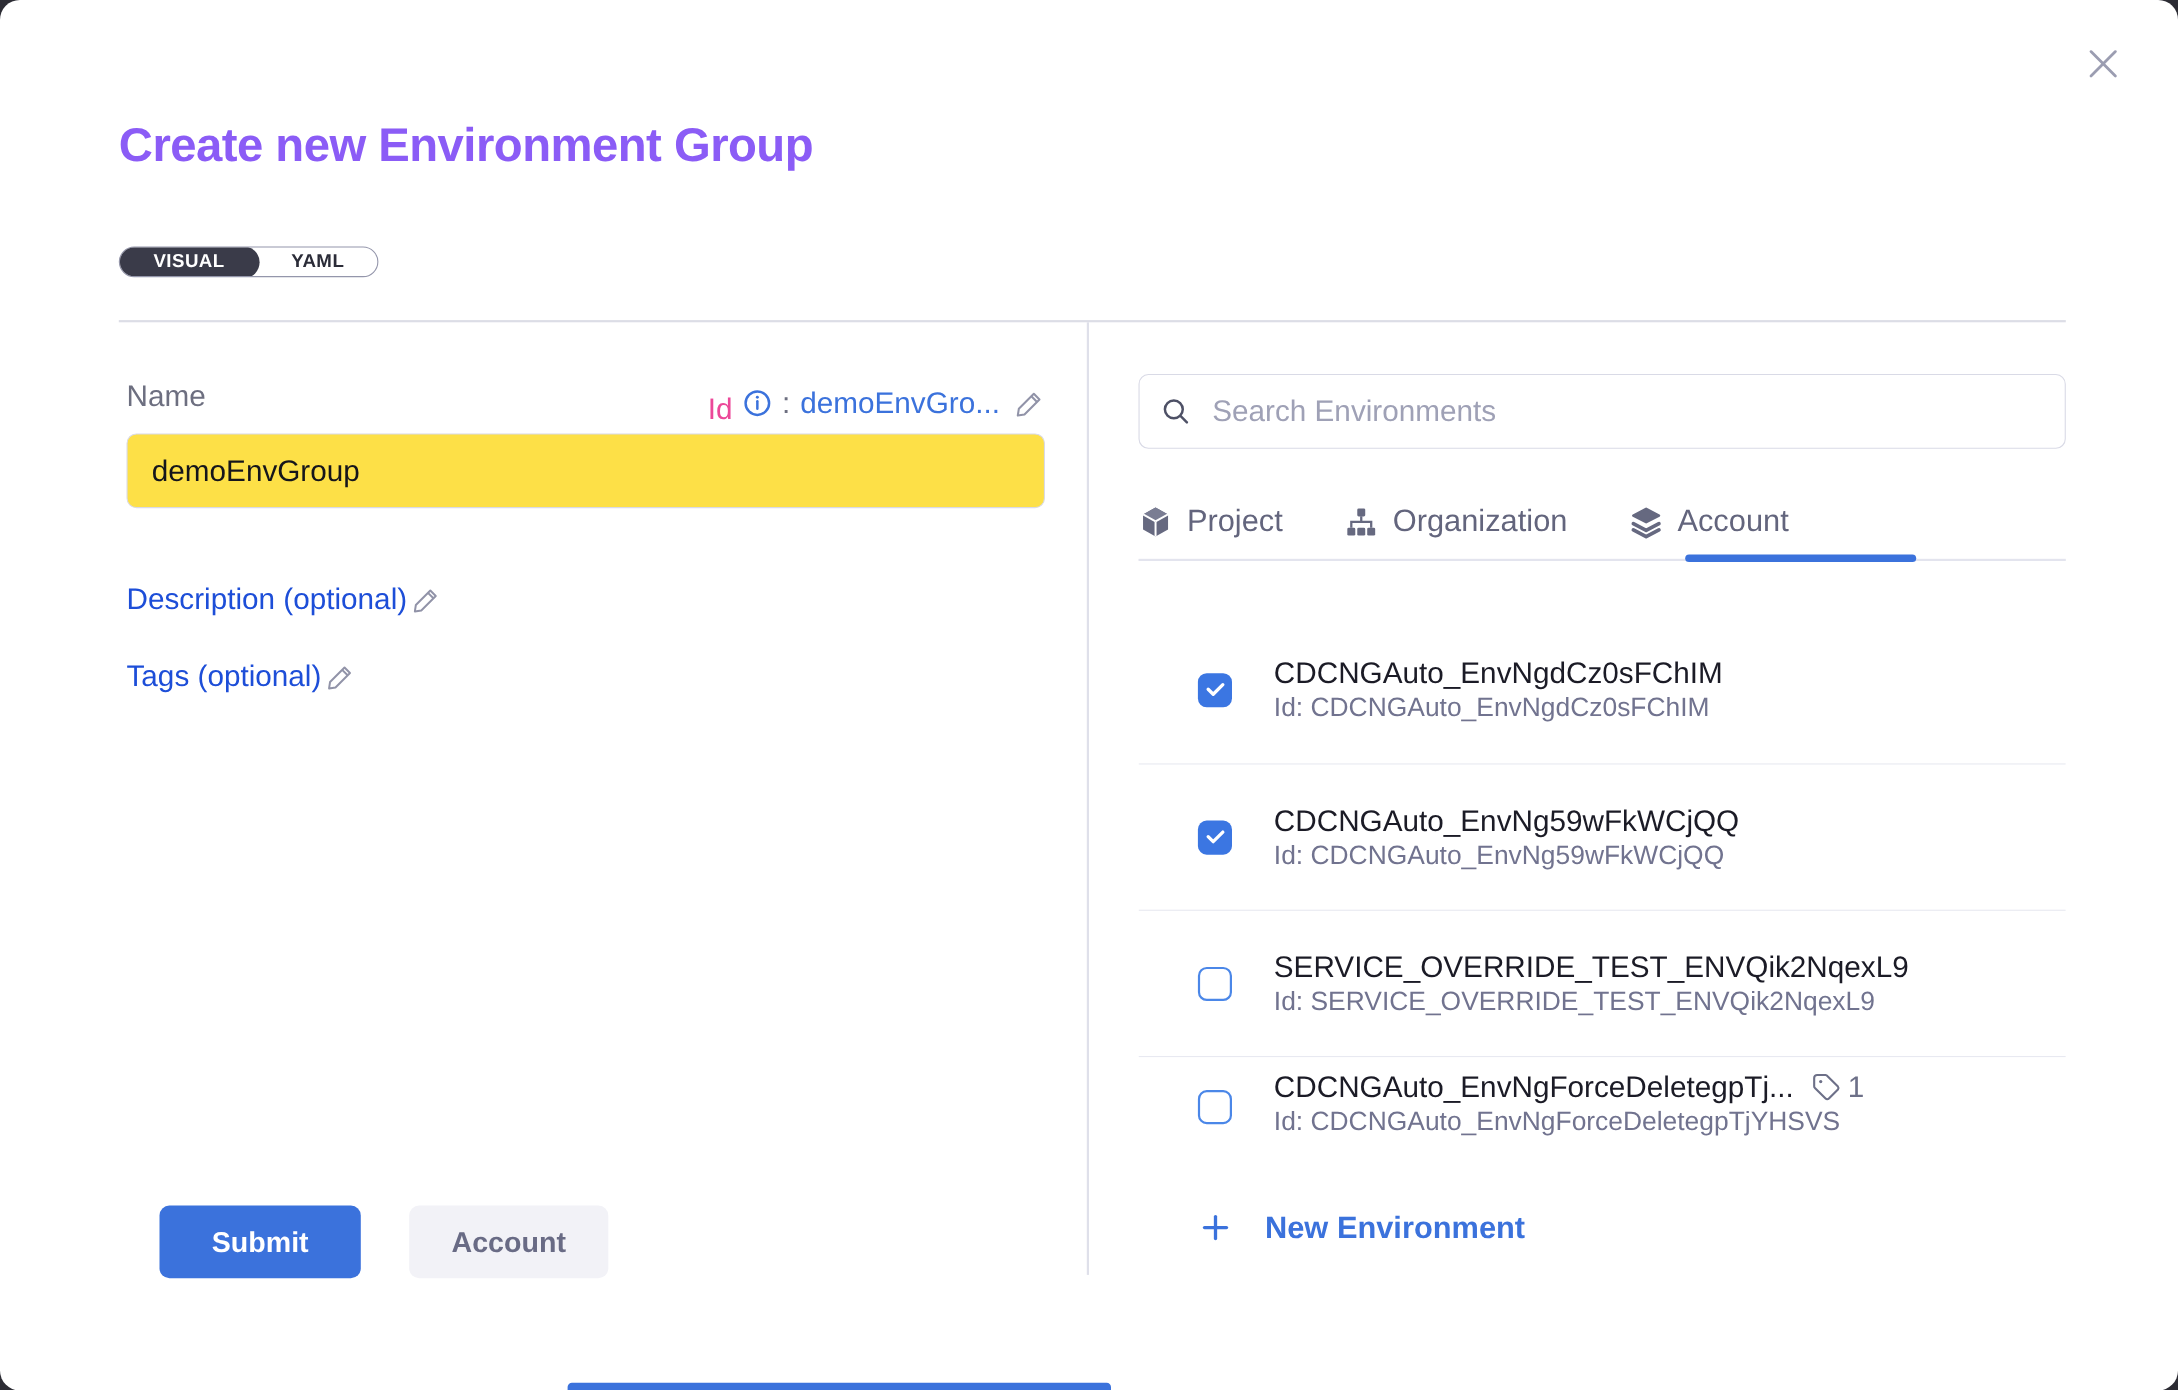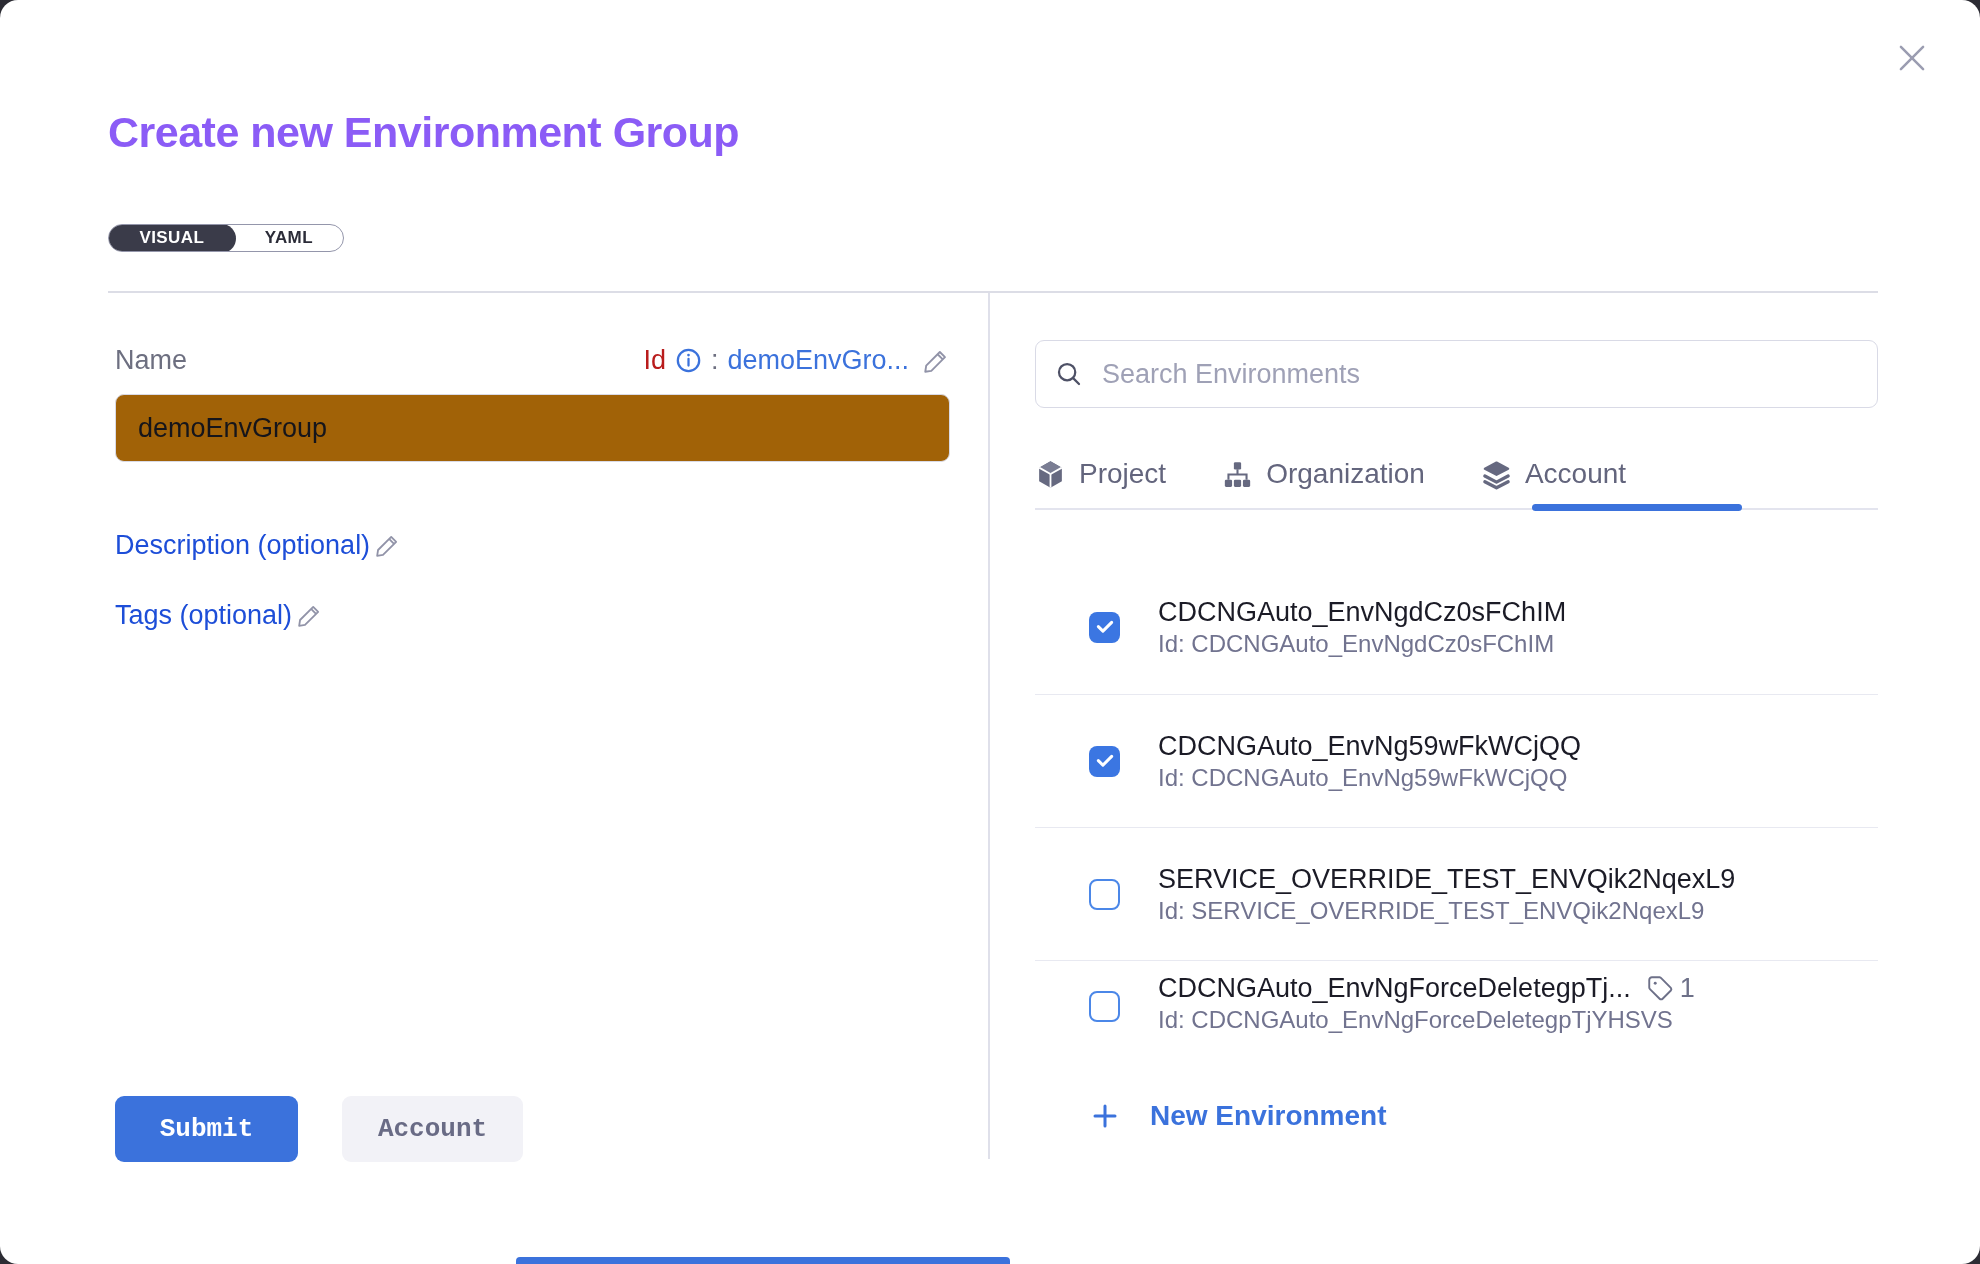--- a/index.html
+++ b/index.html
@@ -56,43 +56,43 @@
   
   .name-label {
     position:absolute; left:115px; top:345px;
     font-size:27px; color:#6d6f80;
   }
   .id-row {
     position:absolute; left:115px; top:345px; width:835px;
     display:flex; justify-content:flex-end; align-items:center; gap:9px;
     font-size:27px;
   }
-  .id-row .id-label { color:#b91c1c; }
+  .id-row .id-label { color:#ec4899;margin-top:12px; }
   .id-row .id-colon { color:#6d6f80; }
   .id-row .id-value { color:#3b72dc; }
   .name-input {
     position:absolute; left:115px; top:394px; width:835px; height:68px;
     border:1.5px solid #d9dae6; border-radius:9px;
     font-size:27px; color:#15151b; padding:0 22px;
     font-family:"Liberation Sans", sans-serif;
-    outline:none; background:#a16207;
+    outline:none; background:#fde047;
   }
   .opt-row {
     position:absolute; left:115px;
     display:flex; align-items:center; gap:4px;
     font-size:27px; font-weight:400; color:#1d4ed8;
   }
   .opt-desc { top:530px; }
   .opt-tags  { top:600px; }
   
   .btn {
     position:absolute; top:1096px; height:66px;
     display:flex; align-items:center; justify-content:center;
     font-size:26px; font-weight:700; border-radius:9px; cursor:pointer;
-    border:none; font-family:Liberation Mono, monospace;
+    border:none; font-family:Liberation Sans, sans-serif;margin-left:30px;
   }
   .btn-submit { left:115px; width:183px; background:#3b72dc; color:#ffffff; }
   .btn-cancel { left:342px; width:181px; background:#f2f2f7; color:#696b85; }
   .search-box {
     position:absolute; left:1035px; top:340px; width:843px; height:68px;
     border:1.5px solid #d9dae6; border-radius:9px; background:#fff;
     display:flex; align-items:center; padding:0 18px; gap:16px;
   }
   .search-box input {
     border:none; outline:none; flex:1; font-size:27px;

